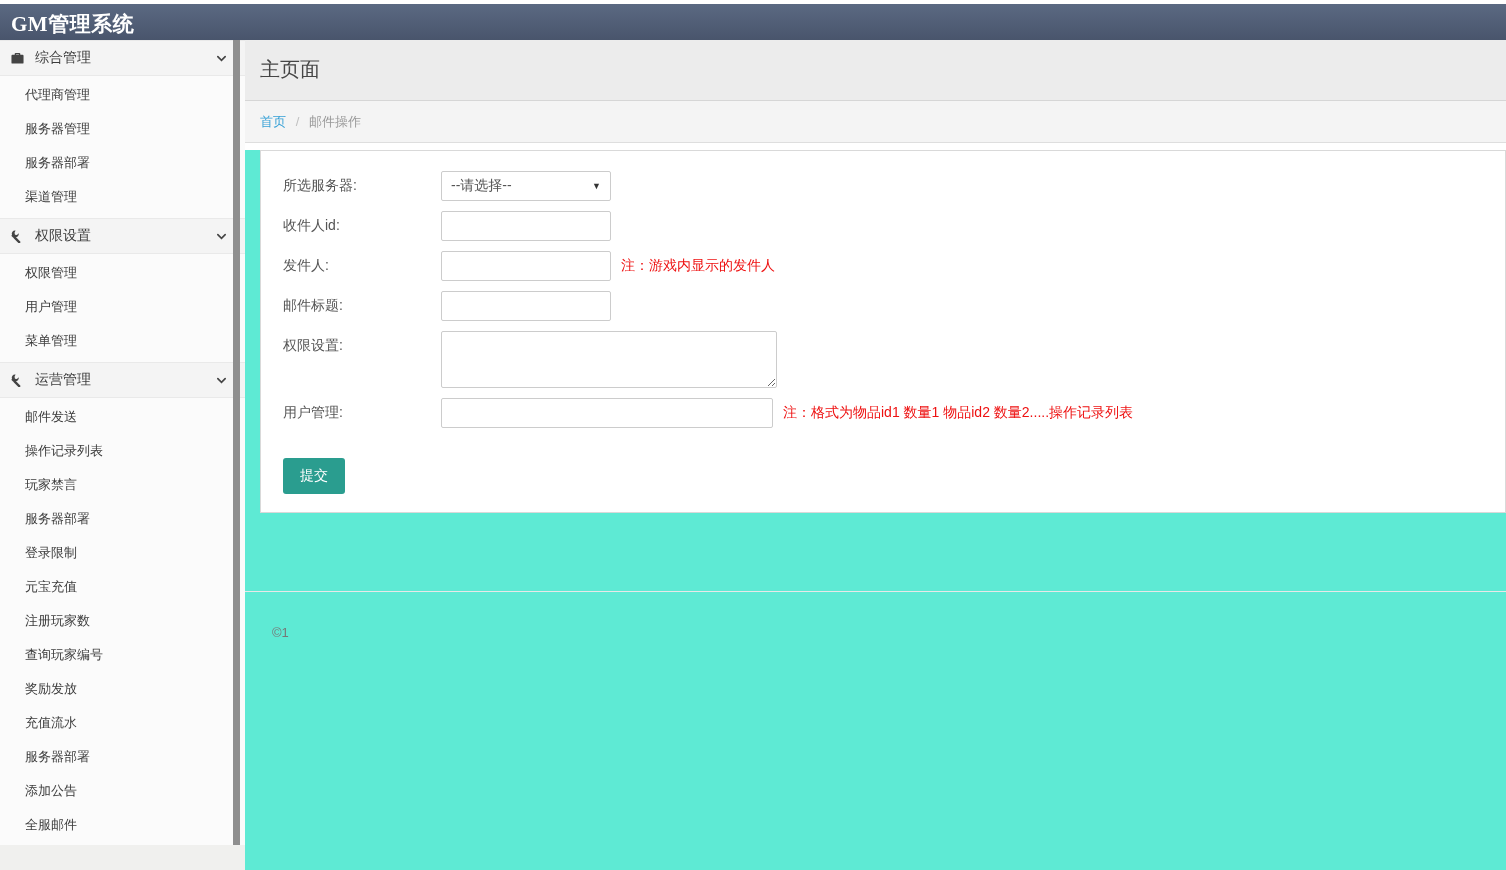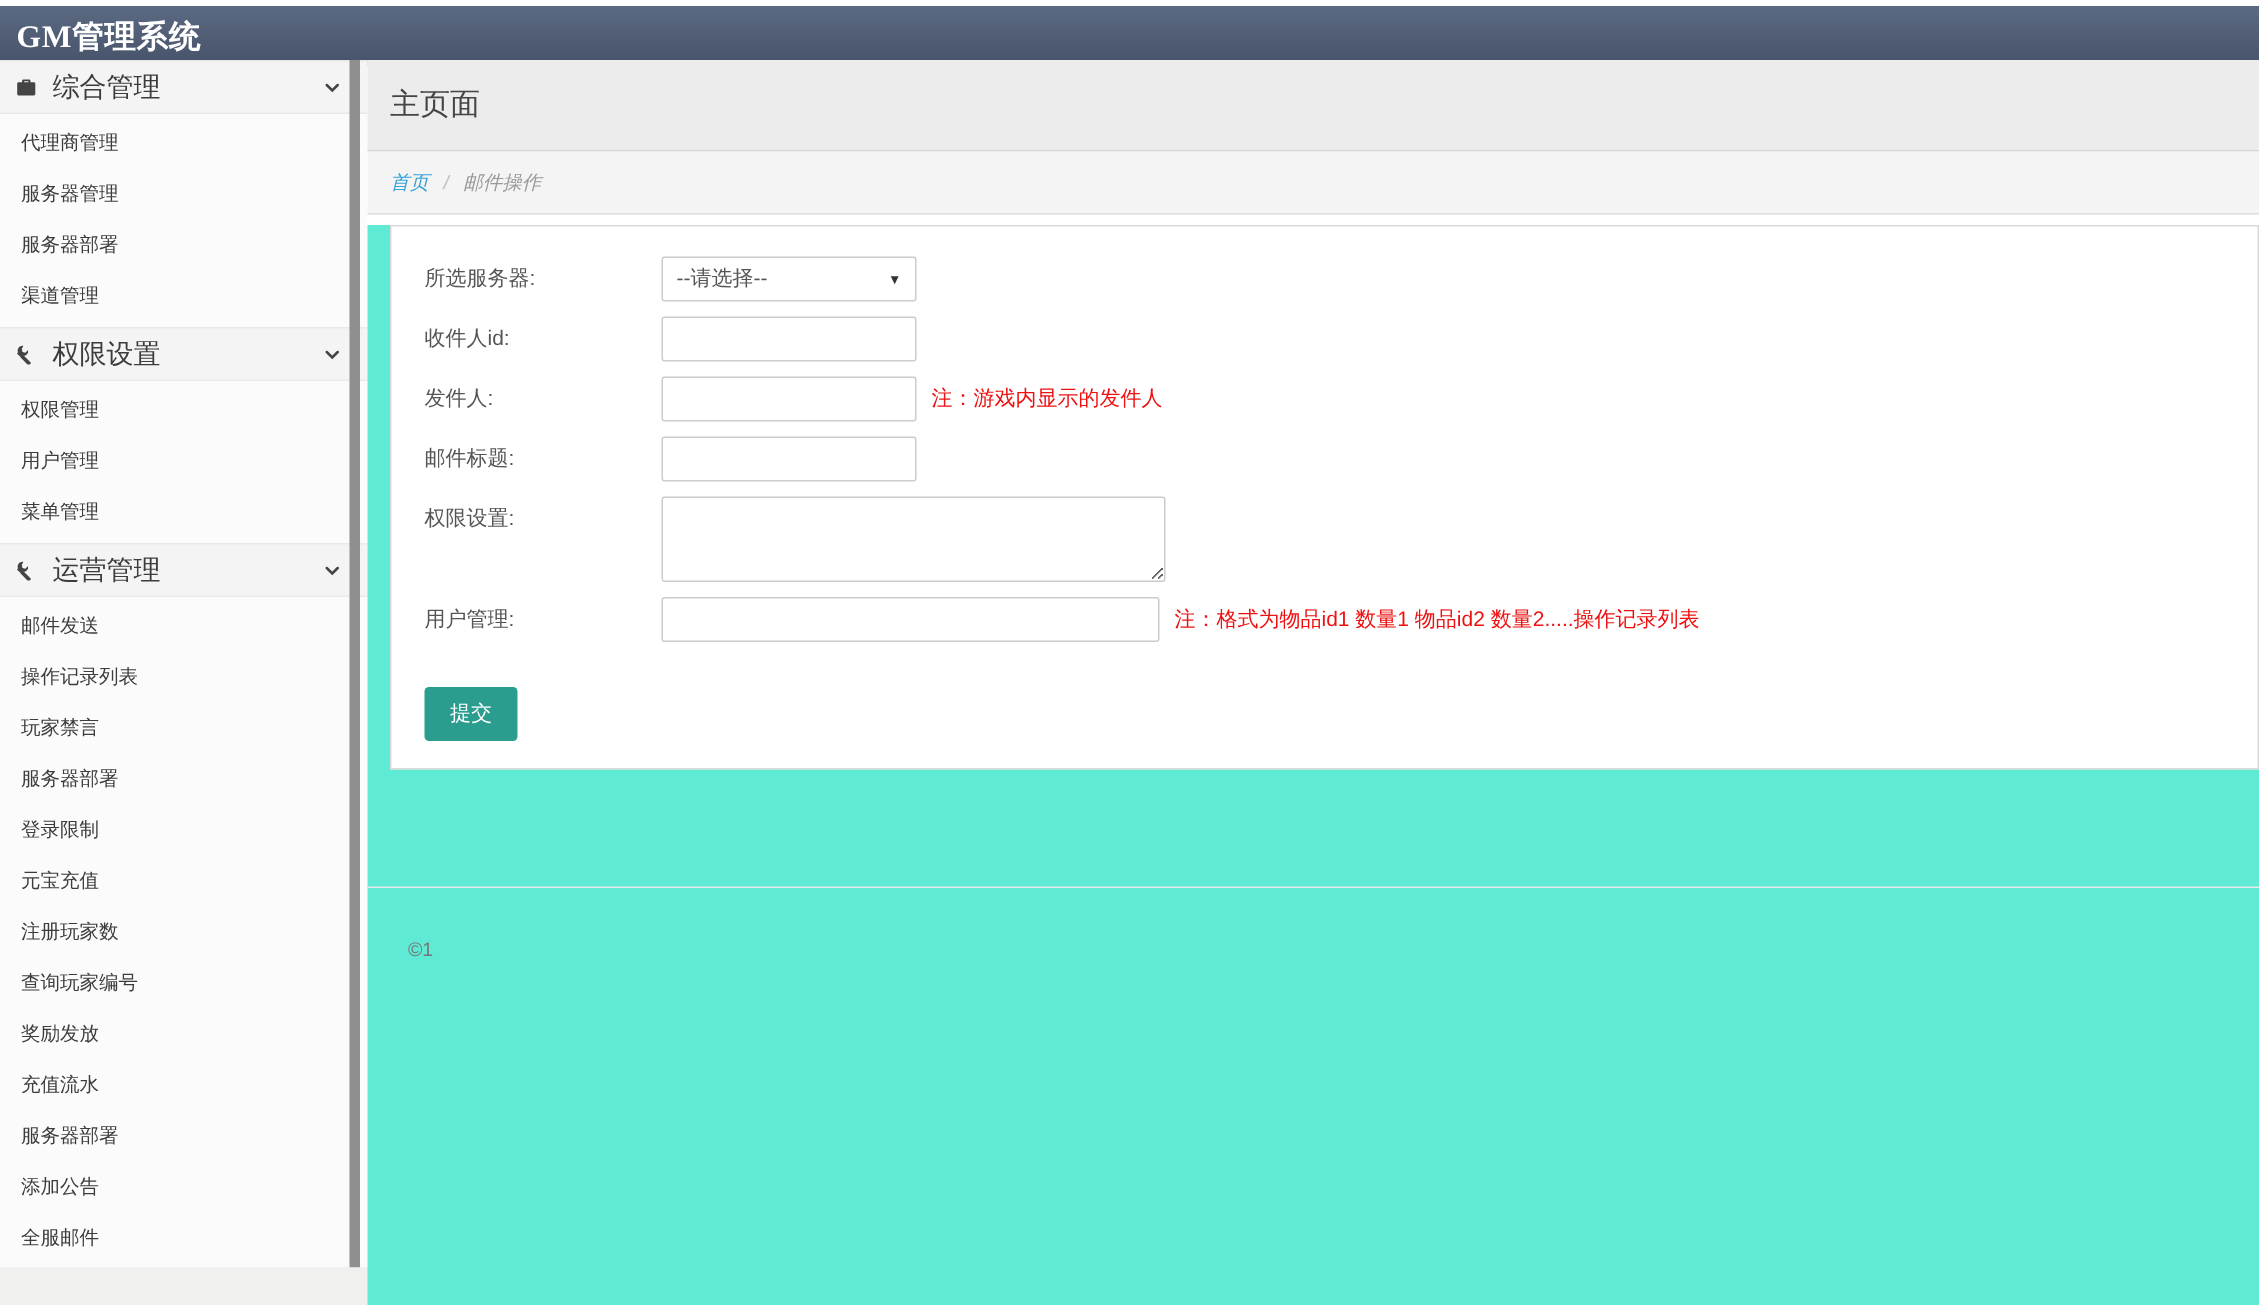--- a/index.html
+++ b/index.html
@@ -16,33 +16,33 @@
     background:linear-gradient(to bottom,var(--navbar-top),var(--navbar-bottom));
     border-bottom:1px solid var(--navbar-border);display:flex;align-items:center;}
   .brand{color:#fff;font-family:"Liberation Serif","DejaVu Serif",serif;font-weight:bold;
     font-size:21px;padding-left:11px;letter-spacing:.5px;}
 
   
   .sidebar{position:absolute;top:40px;left:0;width:245px;height:805px;background:#fbfbfb;overflow:hidden;}
   .side-scrollbar{position:absolute;top:0;right:5px;width:7px;height:100%;background:#8f8f8f;}
   .side-header{height:36px;display:flex;align-items:center;background:#f4f4f4;
     border-top:1px solid #e9e9e9;border-bottom:1px solid #e9e9e9;padding:0 18px 0 10px;cursor:pointer;}
-  .side-header + .side-items{padding:2px 0 4px 2px;}
+  .side-header + .side-items{padding:2px 0 4px 13px;}
   .side-icon{width:15px;height:14px;display:inline-flex;align-items:center;justify-content:center;color:#444;}
   .side-icon svg{display:block;}
-  .side-label{margin-left:10px;font-size:18px;color:#3c3c3c;}
+  .side-label{margin-left:10px;font-size:14px;color:#3c3c3c;}
   .chevron{margin-left:auto;color:#444;display:inline-flex;}
   .side-item{height:34px;line-height:34px;padding-left:12px;font-size:13px;color:#3c3c3c;cursor:pointer;}
 
   
   .main{position:absolute;top:40px;left:245px;right:0;height:805px;background:#fff;}
   .page-header{height:61px;background:#ececec;border-bottom:1px solid #d6d6d6;padding:16px 0 0 15px;}
   .page-header h1{font-size:20px;font-weight:normal;color:#454545;}
   .breadcrumb{height:42px;line-height:41px;background:#f4f4f4;border-bottom:1px solid #dedede;
-    padding-left:15px;font-size:13px;font-style:italic;}
+    padding-left:15px;font-size:13px;}
   .crumb-link{color:var(--link-blue);text-decoration:none;cursor:pointer;}
   .crumb-sep{color:#c0c0c0;margin:0 6px;}
   .crumb-cur{color:#999;}
 
   .content{background:#5eead4;height:869px;}
   .panel{margin:7px 0 0 15px;width:calc(100% - 15px);border:1px solid #d9d9d9;background:#fff;
     padding:20px 20px 18px 22px;}
   .form-row{display:flex;align-items:flex-start;margin-bottom:10px;}
   .form-label{width:158px;flex:0 0 158px;padding-top:6px;font-size:14px;color:#555;}
   .input,.select,.textarea{border:1px solid #ccc;border-radius:2px;background:#fff;font-family:inherit;

